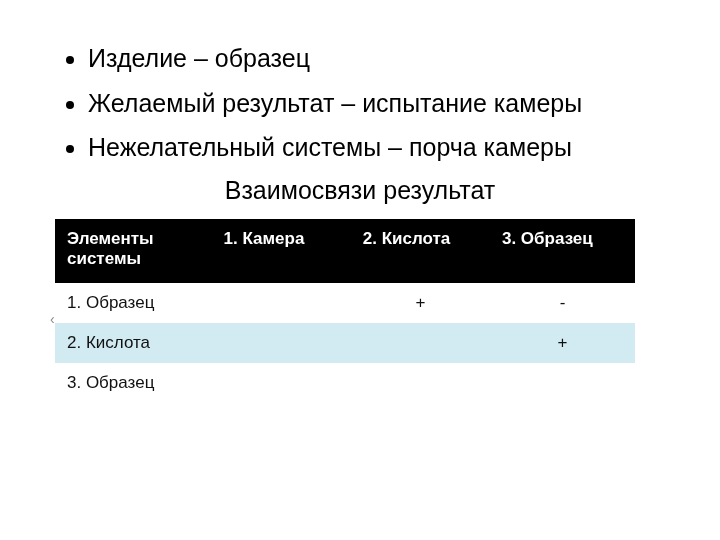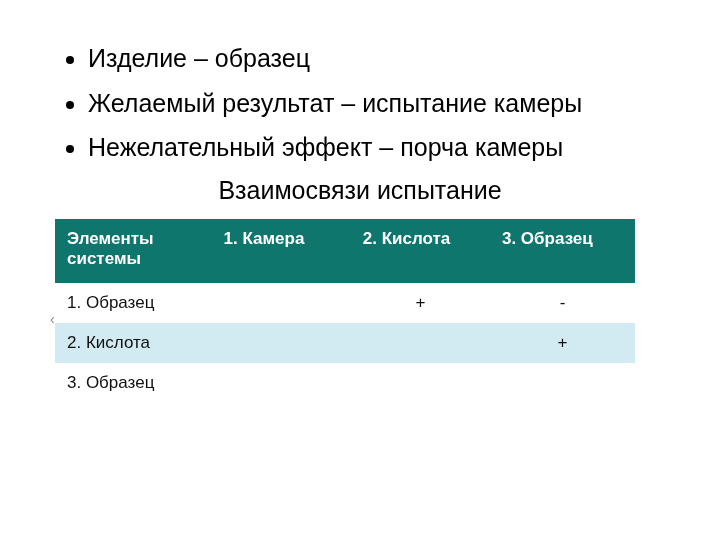--- a/index.html
+++ b/index.html
@@ -52,21 +52,21 @@
     table-layout:fixed;
   }
   table.rel th,
   table.rel td{
     padding:10px 12px;
     text-align:left;
     vertical-align:top;
     font-size:17px;
   }
   table.rel thead th{
-    background:#0f766e;
+    background:#000000;
     color:#ffffff;
     font-weight:600;
     height:44px;
   }
   table.rel thead th:first-child{
     width:26%;
   }
   table.rel tbody td{
     background:#ffffff;
     color:#111;
@@ -85,24 +85,24 @@
     display:inline;
   }
 </style>
 </head>
 <body>
 <div class="slide">
 
 <ul class="bullets">
   <li>Изделие – образец</li>
   <li>Желаемый результат – испытание камеры</li>
-  <li>Нежелательный эффект – порча камеры</li>
+  <li>Нежелательный системы – порча камеры</li>
 </ul>
 
-<div class="subtitle">Взаимосвязи испытание</div>
+<div class="subtitle">Взаимосвязи результат</div>
 
 <span class="chevron">‹</span>
 
 <table class="rel">
   <colgroup>
     <col style="width:27%">
     <col style="width:24%">
     <col style="width:24%">
     <col style="width:25%">
   </colgroup>

